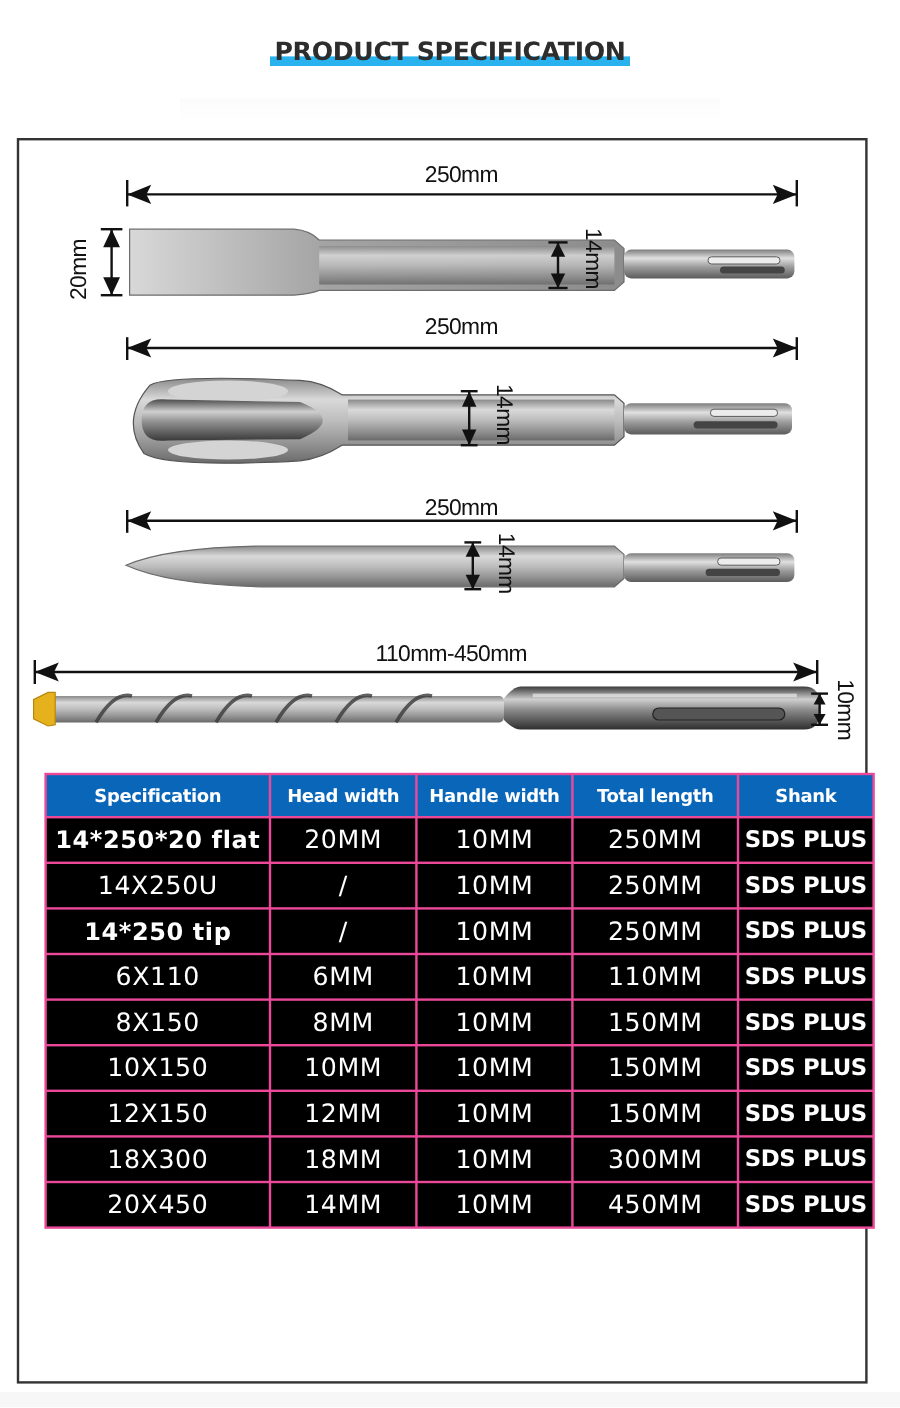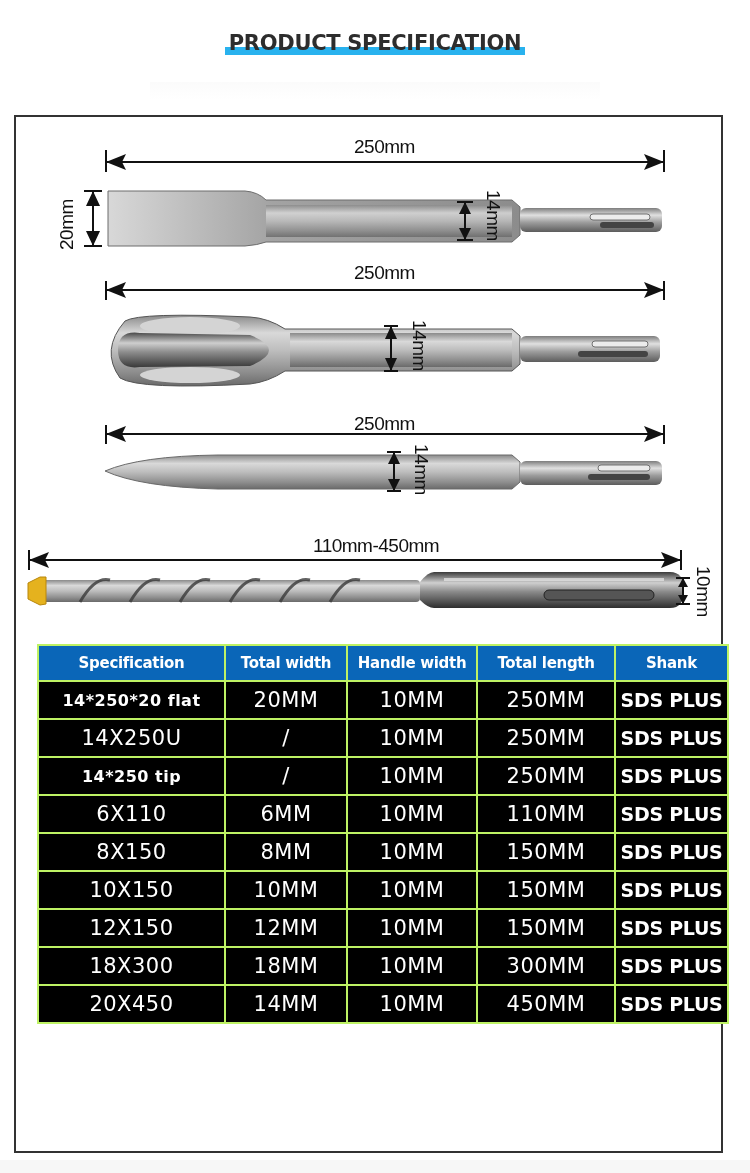--- a/index.html
+++ b/index.html
@@ -24,32 +24,32 @@
       border: 2px solid #333333; background: #ffffff; }
 
     .bottom-band { position: absolute; left: 0; top: 1160px; width: 750px; height: 13px; background: #f7f7f7; }
 
     .dim-label { position: absolute; font-family: "Liberation Sans Narrow", "Liberation Sans", sans-serif;
       font-size: 19px; color: #111; white-space: nowrap; letter-spacing: -0.5px; }
     .dim-label.vert { transform-origin: left top; }
 
     svg.art { position: absolute; left: 0; top: 0; }
 
-    .spec-table { position: absolute; left: 37px; top: 644px; border-collapse: separate; border-spacing: 2px; background: #bef264; }
+    .spec-table { position: absolute; left: 37px; top: 644px; border-collapse: separate; border-spacing: 2px; background: #ec4899; }
     .spec-table th {
       background: #0a66b8; color: #ffffff; font-family: "DejaVu Sans", sans-serif;
       font-weight: 700; font-size: 15px; height: 34px; padding: 0 4px; text-align: center; white-space: nowrap;
       letter-spacing: -0.3px;
     }
     .spec-table td {
       background: #000000; color: #ffffff; height: 36px; text-align: center; white-space: nowrap;
       font-family: "DejaVu Sans", sans-serif; font-size: 21px; letter-spacing: 0.5px;
     }
     .spec-table td.shank { font-size: 19px; font-weight: 700; letter-spacing: -0.3px; }
-    .spec-table td.spec-bold { font-weight: 700; font-size: 16px; }
+    .spec-table td.spec-bold { font-weight: 700; font-size: 20px; }
   </style>
 </head>
 <body>
 
 <div class="title-wrap">
   <div class="title">
     <span class="underline"></span>
     <span class="text">PRODUCT SPECIFICATION</span>
   </div>
 </div>
@@ -190,21 +190,21 @@
 <div class="dim-label" style="left:354px; top:413px;">250mm</div>
 <div class="dim-label vert" style="left:432px; top:444px; transform: rotate(90deg);">14mm</div>
 
 <div class="dim-label" style="left:313px; top:535px;">110mm-450mm</div>
 <div class="dim-label vert" style="left:714px; top:566px; transform: rotate(90deg);">10mm</div>
 
 <table class="spec-table">
   <thead>
     <tr>
       <th style="width:185px;">Specification</th>
-      <th style="width:120px;">Total width</th>
+      <th style="width:120px;">Head width</th>
       <th style="width:128px;">Handle width</th>
       <th style="width:136px;">Total length</th>
       <th style="width:111px;">Shank</th>
     </tr>
   </thead>
   <tbody>
     <tr>
       <td class="spec-bold">14*250*20 flat</td>
       <td>20MM</td>
       <td>10MM</td>

